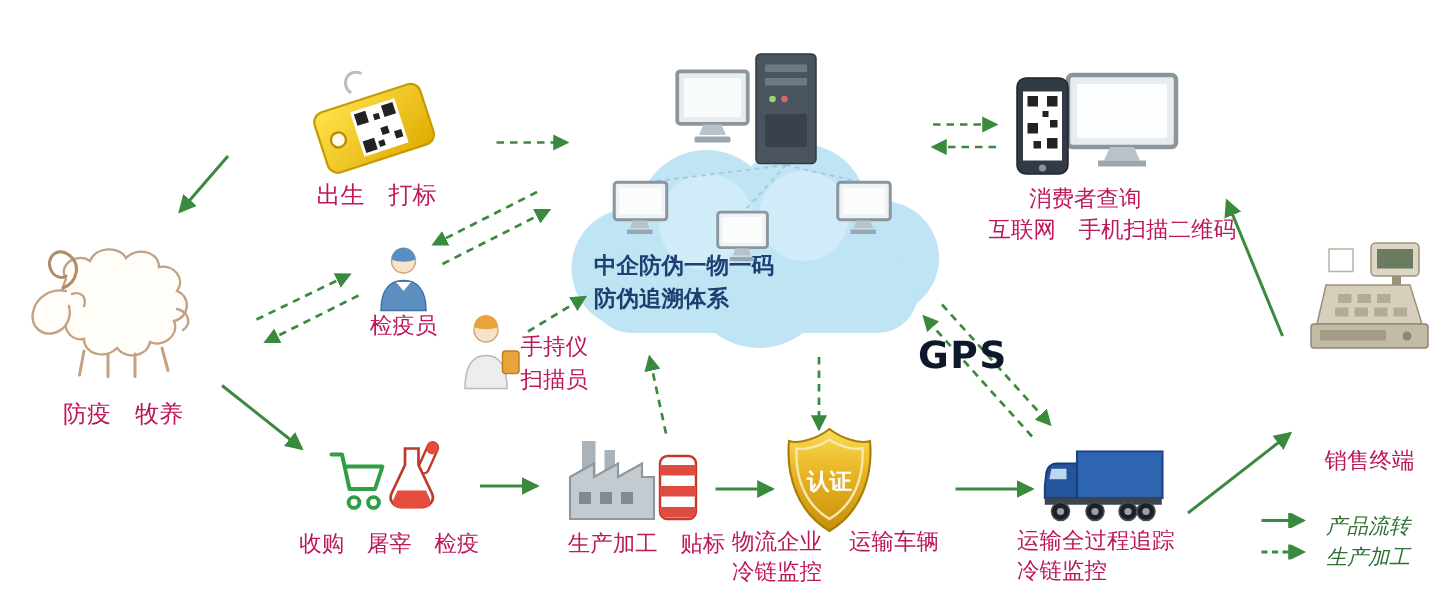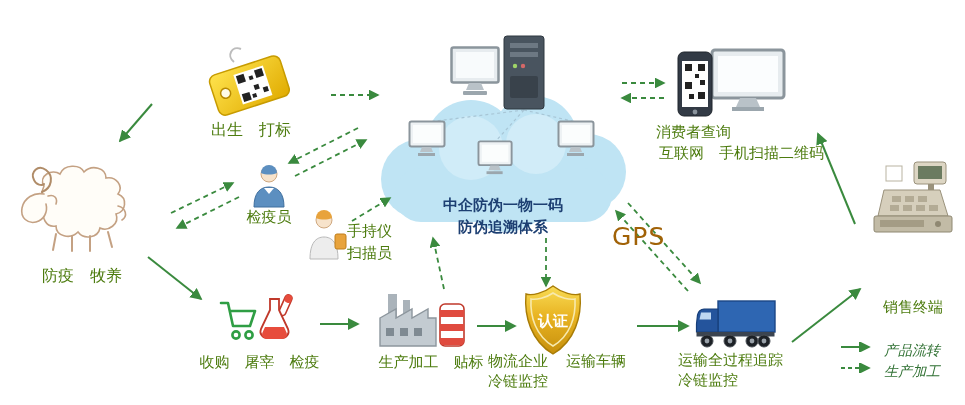--- a/index.html
+++ b/index.html
@@ -1,25 +1,25 @@
 <!DOCTYPE html>
 <html><head>
 <meta charset="utf-8">
 <style>
   html,body{margin:0;padding:0;}
   body{font-family:"DejaVu Sans","Liberation Sans",sans-serif;background:#ffffff;}
   .canvas{position:relative;width:965px;height:405px;background:#fff;overflow:hidden;}
   .icon{position:absolute;z-index:2;}
-  .label{position:absolute;color:#4d7c0f;font-size:15px;line-height:1.3;white-space:nowrap;z-index:3;}
+  .label{position:absolute;color:#be185d;font-size:15px;line-height:1.3;white-space:nowrap;z-index:3;}
   .label.center{text-align:center;}
   .label.big{font-size:16px;}
   #arrows{position:absolute;left:0;top:0;z-index:1;}
   .cloud-wrap{position:absolute;z-index:0;}
-  .cloud-text{position:absolute;z-index:2;text-align:center;font-weight:bold;color:#1d3f72;font-size:15px;line-height:1.45;margin-top:28px;}
-  .gps{position:absolute;font-size:25px;font-weight:normal;color:#a16207;z-index:3;letter-spacing:1px;}
+  .cloud-text{position:absolute;z-index:2;font-weight:bold;color:#1d3f72;font-size:15px;line-height:1.45;}
+  .gps{position:absolute;font-size:25px;font-weight:bold;color:#0f172a;z-index:3;letter-spacing:1px;}
   .legend{position:absolute;z-index:3;font-size:14px;color:#2f7032;}
   .legend-row{display:flex;align-items:flex-start;gap:6px;height:21px;font-style:italic;}
   svg{display:block;}
 </style>
 </head>
 <body>
 
 <div class="canvas">
 
   <div class="cloud-wrap" style="left:366px;top:84px;">
@@ -206,21 +206,21 @@
         <rect x="22" y="14" width="7" height="7"></rect>
         <rect x="9" y="32" width="7" height="7"></rect>
         <rect x="19" y="24" width="4" height="4"></rect>
         <rect x="24" y="30" width="5" height="5"></rect>
         <rect x="13" y="44" width="5" height="5"></rect>
         <rect x="22" y="42" width="7" height="7"></rect>
       </g>
       <circle cx="19" cy="62" r="2.4" fill="#8a939c"></circle>
     </svg>
   </div>
-  <div class="label" style="left:656px;top:123px;">消费者查询</div>
+  <div class="label" style="left:686px;top:123px;">消费者查询</div>
   <div class="label" style="left:659px;top:144px;">互联网　手机扫描二维码</div>
 
   <div class="icon" style="left:872px;top:160px;">
     <svg width="82" height="78" viewBox="0 0 82 78">
       <rect x="14" y="6" width="16" height="15" fill="#ffffff" stroke="#b9b3a1"></rect>
       <rect x="42" y="2" width="32" height="22" rx="3" fill="#ddd6c4" stroke="#9a927c"></rect>
       <rect x="46" y="6" width="24" height="13" fill="#6b7b60"></rect>
       <rect x="56" y="24" width="6" height="6" fill="#9a927c"></rect>
       <path d="M12,30 h56 l8,26 H6 z" fill="#d6cfbc" stroke="#9a927c"></path>
       <g fill="#b3ab95">

